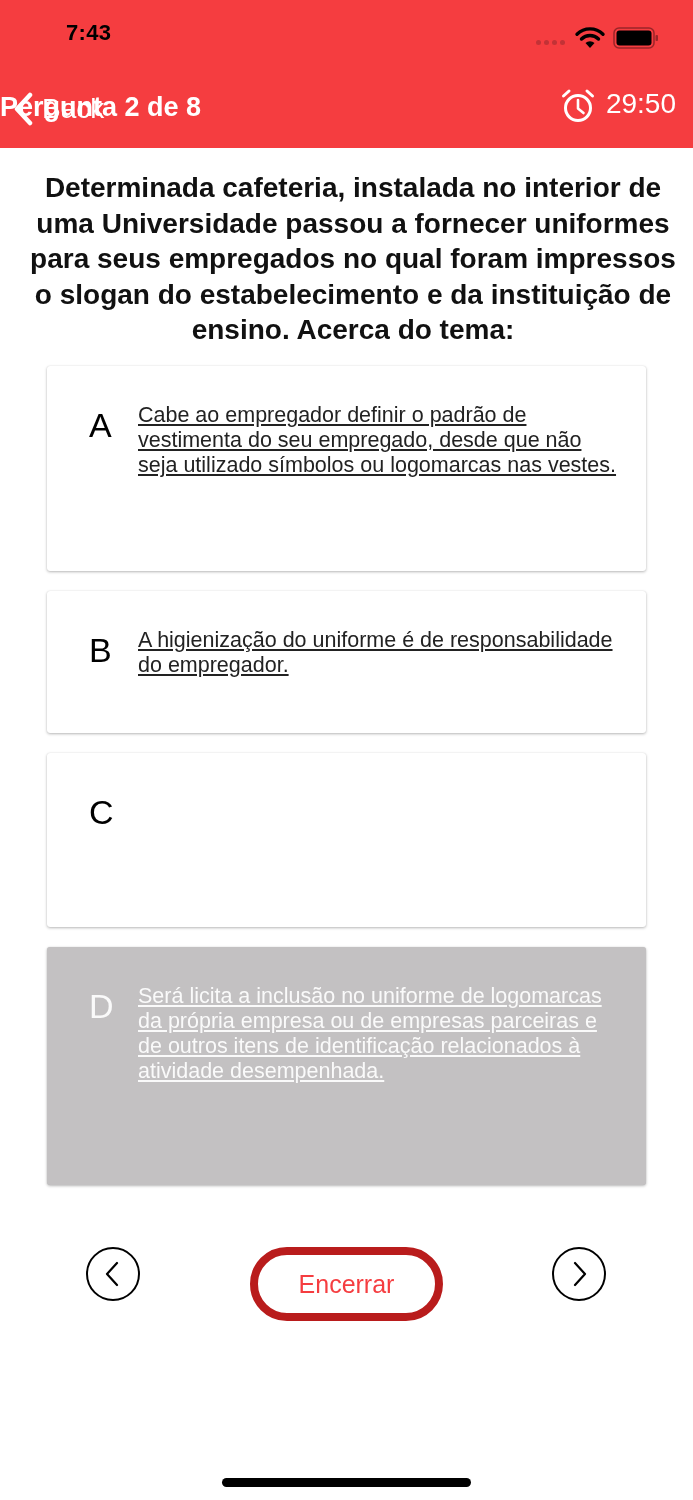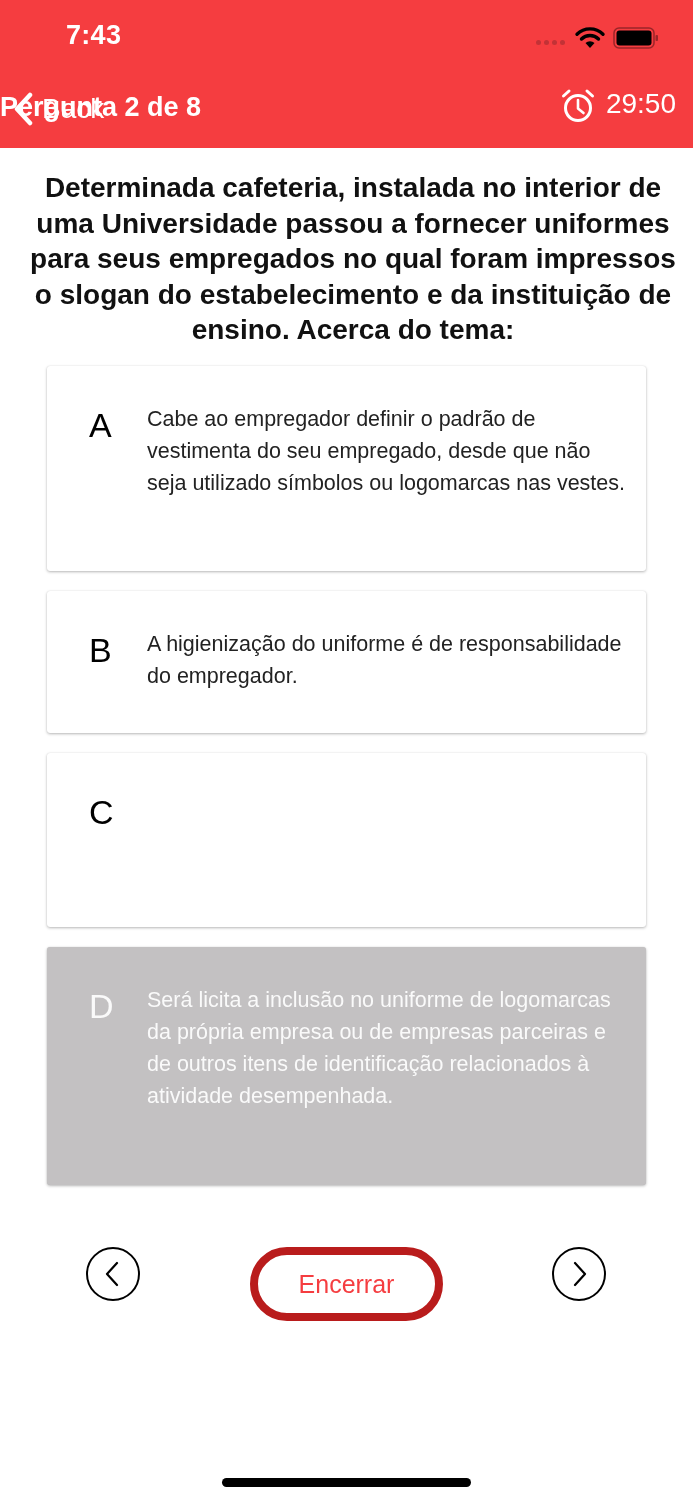--- a/index.html
+++ b/index.html
@@ -1,40 +1,40 @@
 <!DOCTYPE html>
 <html><head>
 <meta charset="utf-8">
 <style>
   * { box-sizing: border-box; margin: 0; padding: 0; }
   html, body { width: 693px; height: 1500px; background: #ffffff; overflow: hidden; }
   body { font-family: "Liberation Sans", "DejaVu Sans", sans-serif; color: #000; position: relative; }
 
   .topbar { position: absolute; left: 0; top: 0; width: 693px; height: 148px; background: #f53d40; }
-  .status-time { position: absolute; left: 66px; top: 20px; font-size: 27px; font-weight: bold; color: #ffffff; letter-spacing: 0.3px; }
+  .status-time { position: absolute; left: 66px; top: 20px; font-size: 22px; font-weight: bold; color: #000000; letter-spacing: 0.3px; }
   .signal-dots { position: absolute; left: 536px; top: 40px; display: flex; gap: 3px; }
   .signal-dots span { width: 5px; height: 5px; border-radius: 50%; background: #c23236; display: block; }
   .wifi-icon { position: absolute; left: 574px; top: 26px; width: 32px; height: 24px; }
   .battery-icon { position: absolute; left: 613px; top: 27px; width: 46px; height: 22px; }
 
   .back-btn { position: absolute; left: 12px; top: 88px; height: 42px; display: flex; align-items: center; color: #fff; cursor: pointer; }
   .back-btn svg { width: 22px; height: 34px; margin-right: 8px; }
   .back-btn span { font-size: 28px; color: #ffffff; }
   .nav-title { position: absolute; left: 0; right: 0; top: 92px; text-align: left; font-size: 27px; font-weight: bold; color: #fff; pointer-events: none; }
   .timer { position: absolute; right: 17px; top: 88px; height: 42px; display: flex; align-items: flex-start; color: #fff; }
   .timer svg { width: 36px; height: 36px; margin-right: 10px; }
   .timer span { font-size: 28px; color: #fff; }
 
   .question { position: absolute; left: 28px; top: 170px; width: 650px; font-size: 28px; line-height: 35.5px; color: #111; font-weight: 700; text-align: center; }
 
   .option { position: absolute; left: 47px; width: 599px; background: #fff; border-radius: 3px;
             box-shadow: 0 1px 3px rgba(0,0,0,0.28), 0 0 1px rgba(0,0,0,0.12); cursor: pointer; }
   .option.selected { background: #c3c1c2; }
   .option .letter { position: absolute; left: 42px; font-size: 34px; color: #000; }
-  .option .text { position: absolute; left: 100px; width: 480px; font-size: 21.5px; line-height: 32px; color: #222; }
+  .option .text { position: absolute; left: 91px; width: 480px; font-size: 21.5px; line-height: 25px; color: #222; text-decoration: underline; }
   .option.selected .letter, .option.selected .text { color: #fafafa; }
 
   .nav-circle { position: absolute; width: 54px; height: 54px; border: 2px solid #000; border-radius: 50%; display: flex; align-items: center; justify-content: center; cursor: pointer; background: #fff; }
   .nav-circle svg { width: 22px; height: 28px; }
   .encerrar { position: absolute; left: 250px; top: 1247px; width: 193px; height: 74px; border: 8px solid #b91c1c; border-radius: 37px; background: #fff;
               display: flex; align-items: center; justify-content: center; font-size: 25px; color: #f53d40; cursor: pointer; }
 
   .home-indicator { position: absolute; left: 222px; top: 1478px; width: 249px; height: 9px; border-radius: 5px; background: #000; }
 </style>
 </head>

